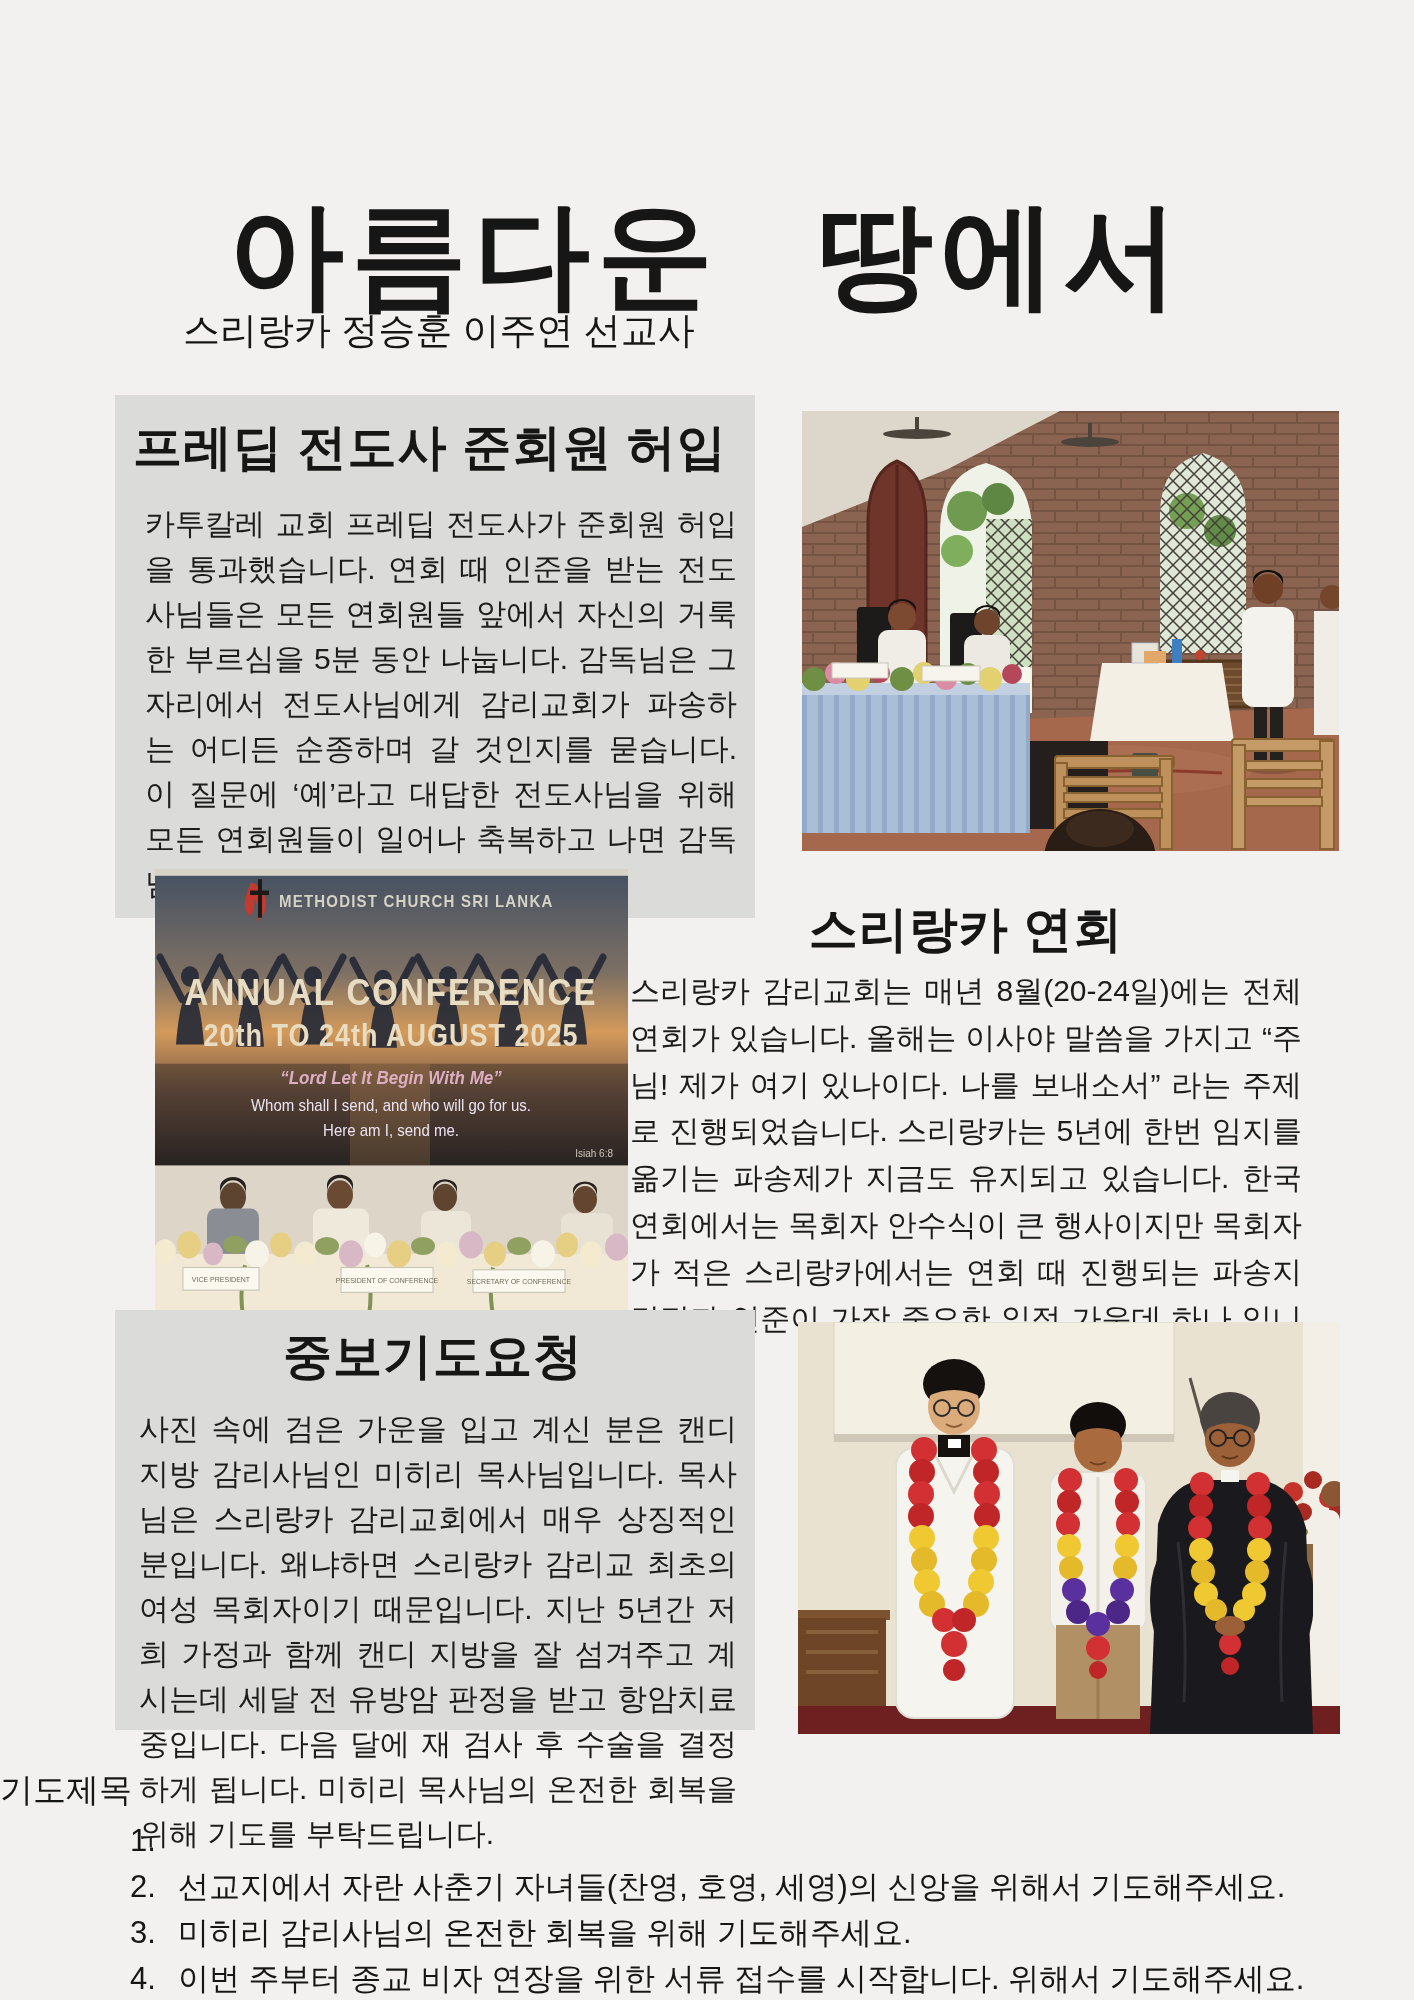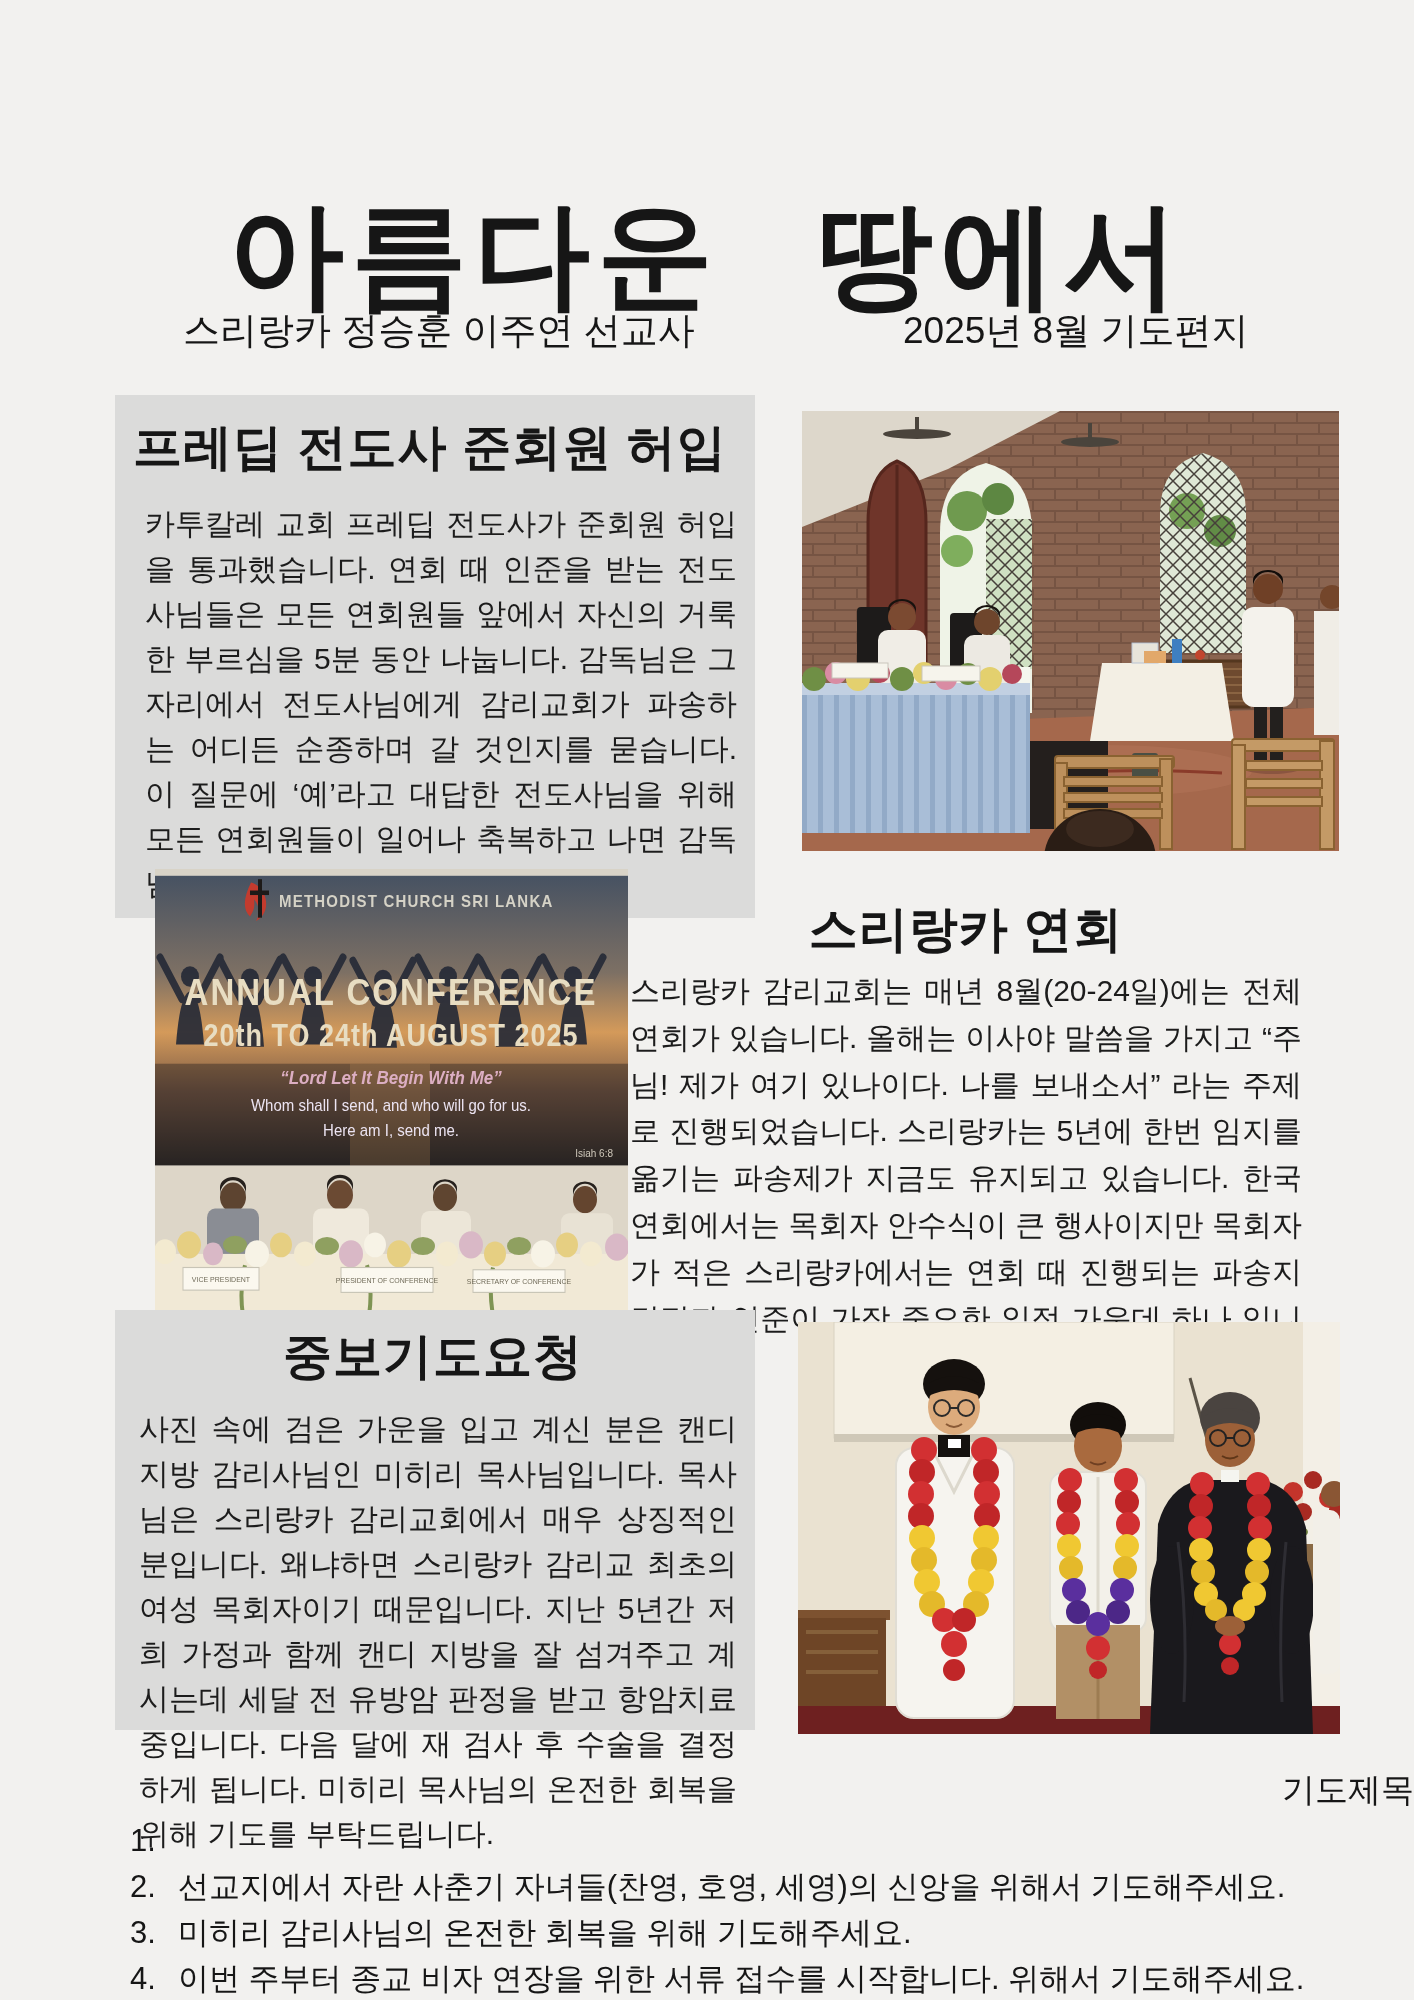--- a/index.html
+++ b/index.html
@@ -41,34 +41,33 @@
   }
 
   .photo { position:absolute; display:block; }
   .photo svg { display:block; width:100%; height:100%; }
   .photo-church   { left:762px; top:395px;  width:537px; height:440px; }
   .photo-banner   { left:115px; top:853px;  width:473px; height:480px; }
   .photo-garlands { left:758px; top:1306px; width:542px; height:412px; }
 
   .prayer-heading {
     position:absolute; top:1768px; left:0; width:100%;
-    text-align:right; font-size:33px; font-weight:500;
+    text-align:left; font-size:33px; font-weight:500;
   }
   .prayer-list { position:absolute; left:130px; top:1818px; width:1278px; }
   .prayer-item { display:flex; font-size:31px; line-height:46px; white-space:nowrap; }
   .prayer-item .num { min-width:42px; text-align:left; margin-right:6px; }
 </style>
 </head>
 <body>
 
 <div class="page">
 
   <h1 class="page-title">아름다운 땅에서</h1>
   <div class="subtitle-left">스리랑카 정승훈 이주연 선교사</div>
-  <div class="subtitle-right">2025년 8월 기도편지</div>
 
   <section class="gray-box box-sec1">
     <h2 class="sec-heading">프레딥 전도사 준회원 허입</h2>
     <p class="sec-body">카투칼레 교회 프레딥 전도사가 준회원 허입을 통과했습니다. 연회 때 인준을 받는 전도사님들은 모든 연회원들 앞에서 자신의 거룩한 부르심을 5분 동안 나눕니다. 감독님은 그 자리에서 전도사님에게 감리교회가 파송하는 어디든 순종하며 갈 것인지를 묻습니다. 이 질문에 ‘예’라고 대답한 전도사님을 위해 모든 연회원들이 일어나 축복하고 나면 감독님께서 마지막 기도로 마칩니다.</p>
   </section>
 
   <figure class="photo photo-church">
     <svg viewBox="0 0 537 440" preserveAspectRatio="none">
       <defs>
         <pattern id="brick" width="44" height="22" patternUnits="userSpaceOnUse">

